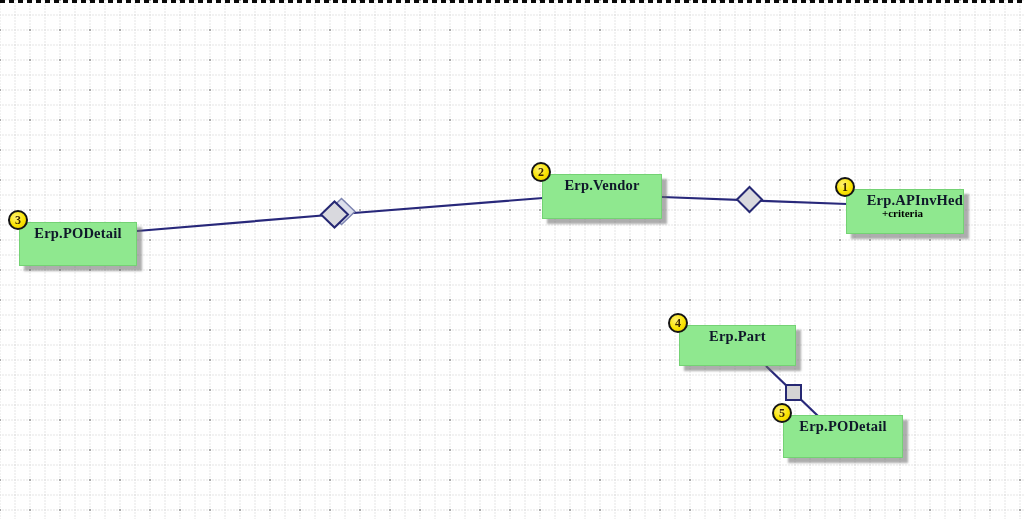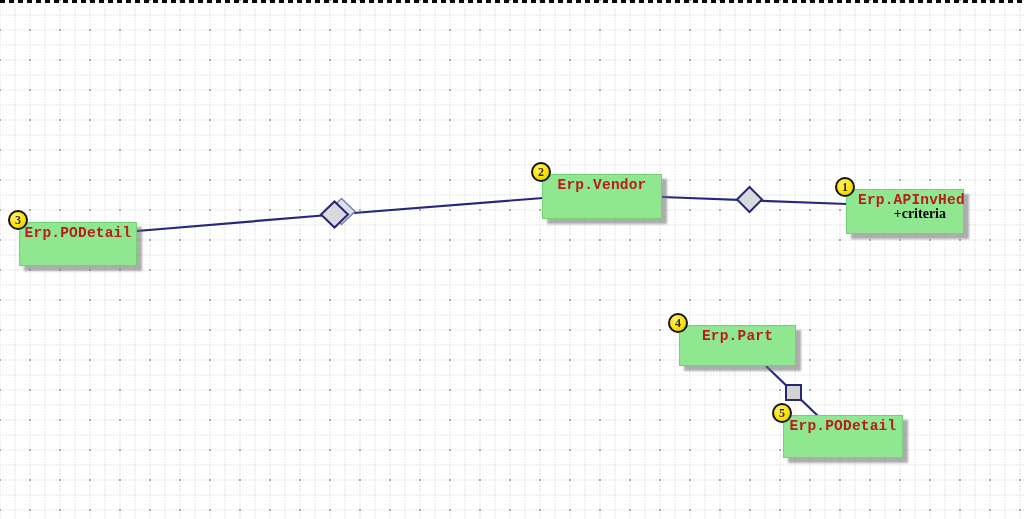--- a/index.html
+++ b/index.html
@@ -31,36 +31,35 @@
     border:1px solid #74d274;
     box-shadow:5px 5px 2px rgba(105,105,105,0.55);
     box-sizing:border-box;
   }
   .entity .label{
     display:block;
     margin-top:2px;
     text-align:center;
     font-weight:bold;
     font-size:14.5px;
-    color:#b91c1c;
+    color:#0f172a;
     letter-spacing:0.2px;
     white-space:nowrap;
-    font-family:Liberation Mono, monospace;
   }
   .entity.left-title .label{
-    text-align:center;
+    text-align:right;
     padding-left:11px;
   }
   .entity .annotation{
     display:block;
-    text-align:right;
-    padding-right:17px;
+    text-align:center;
+    padding-right:5px;
     margin-top:-2px;
     font-weight:bold;
-    font-size:14px;
+    font-size:11px;
     color:#000;
     white-space:nowrap;
   }
   .badge{
     position:absolute;
     left:-12px;top:-13px;
     width:20px;height:20px;
     box-sizing:border-box;
     border:2px solid #141414;
     border-radius:50%;

